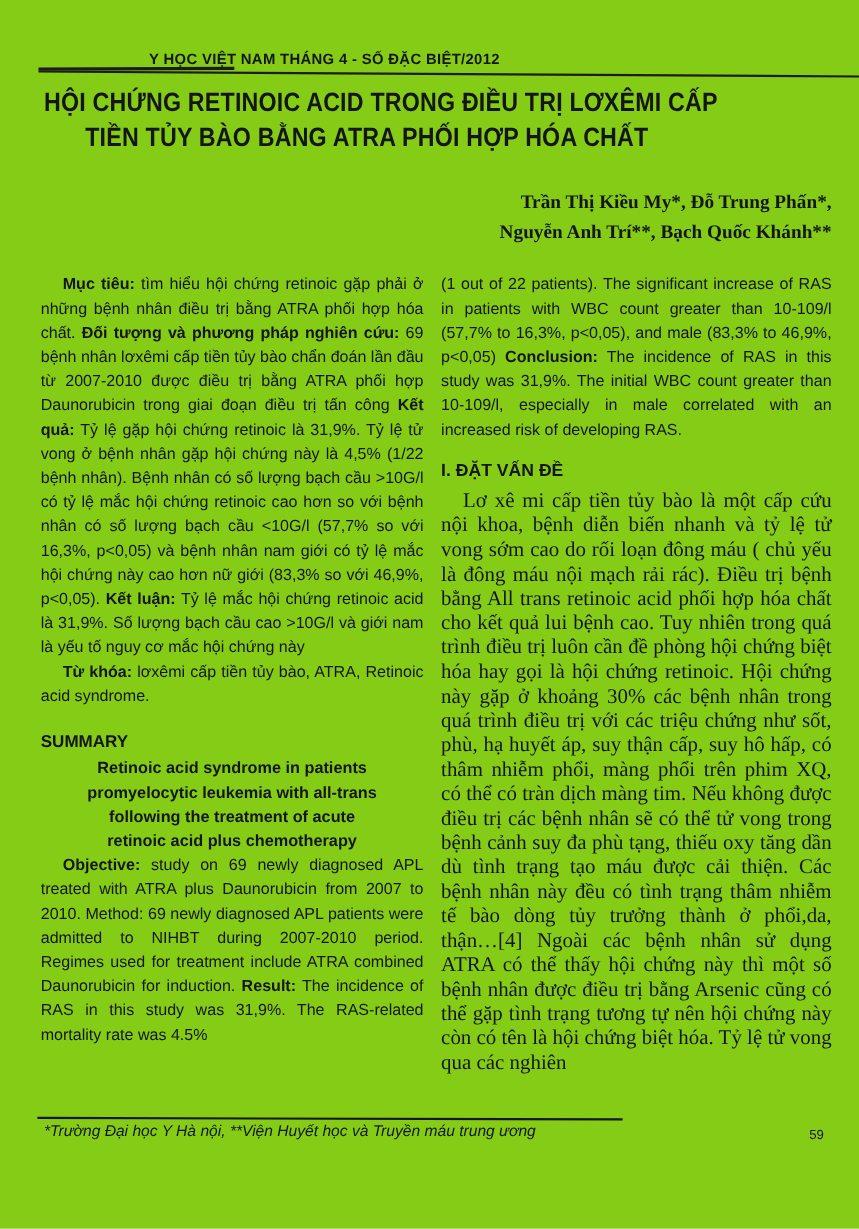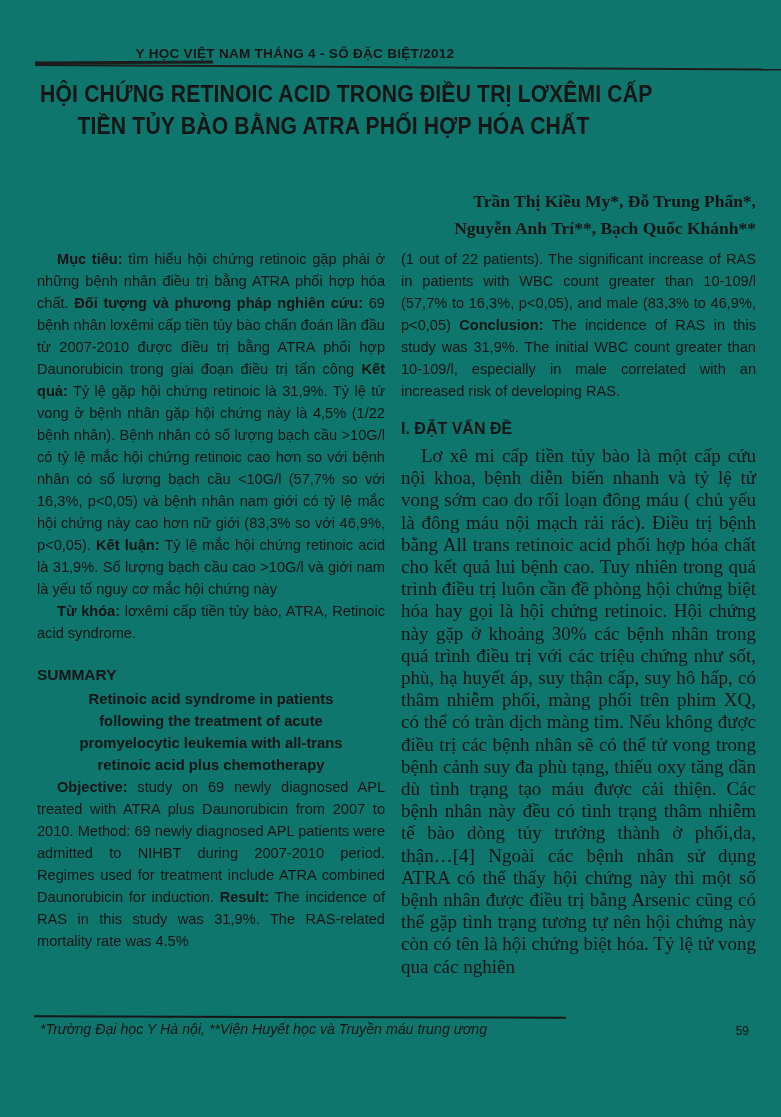--- a/index.html
+++ b/index.html
@@ -1,18 +1,18 @@
 <!DOCTYPE html>
 <html lang="vi"><head>
 <meta charset="utf-8">
 <style>
   html,body { margin:0; padding:0; background:#e8e8e8; }
   .page {
     position:relative; width:781px; height:1117px; margin:0 auto;
-    background:#0f766e; color:#151515; overflow:hidden;
+    background:#84cc16; color:#151515; overflow:hidden;
     font-family:"Liberation Sans", sans-serif;
   }
   
   .jheader {
     position:absolute; top:46px; left:0; width:590px;
     text-align:center; font-weight:bold; font-size:13.5px; letter-spacing:0.3px;
   }
   .rule-main {
     position:absolute; top:64px; left:35px; width:746px; height:0;
     border-top:2px solid #1c1c1c; transform:rotate(0.35deg); transform-origin:left center;
@@ -20,21 +20,21 @@
   .rule-left {
     position:absolute; top:61px; left:35px; width:178px; height:0;
     border-top:3px solid #1c1c1c; transform:rotate(-0.25deg);
   }
   .title { position:absolute; top:78px; left:0; width:667px; margin:0; text-align:center; }
   .tline {
     display:block; font-size:24px; font-weight:bold; line-height:32px;
     transform:scaleX(0.88); transform-origin:center; white-space:nowrap; letter-spacing:0.2px;
   }
   .authors {
-    position:absolute; top:188px; right:25px; text-align:right;
+    position:absolute; top:170px; right:25px; text-align:right;
     font-family:"Liberation Serif", serif; font-weight:bold; font-size:17.5px; line-height:27px;
   }
   
   .columns { position:absolute; top:248px; left:37px; width:719px; display:flex; gap:16px; }
   .col { text-align:justify; }
   .col-left  { width:348px; font-size:14.6px; line-height:22px; }
   .col-right { width:355px; font-size:14.6px; line-height:22px; }
   .col h2 { font-size:15.5px; margin:0 0 2px 0; font-family:"Liberation Sans", sans-serif; }
   .col p { margin:0; }
   .ind { text-indent:20px; }
@@ -74,22 +74,22 @@
 
   <div class="columns">
 
     <div class="col col-left">
       <p class="ind"><b>Mục tiêu:</b><span> tìm hiểu hội chứng retinoic gặp phải ở những bệnh nhân điều trị bằng ATRA phối hợp hóa chất. </span><b>Đối tượng và phương pháp nghiên cứu:</b><span> 69 bệnh nhân lơxêmi cấp tiền tủy bào chẩn đoán lần đầu từ 2007-2010 được điều trị bằng ATRA phối hợp Daunorubicin trong giai đoạn điều trị tấn công </span><b>Kết quả:</b><span> Tỷ lệ gặp hội chứng retinoic là 31,9%. Tỷ lệ tử vong ở bệnh nhân gặp hội chứng này là 4,5% (1/22 bệnh nhân). Bệnh nhân có số lượng bạch cầu &gt;10G/l có tỷ lệ mắc hội chứng retinoic cao hơn so với bệnh nhân có số lượng bạch cầu &lt;10G/l (57,7% so với 16,3%, p&lt;0,05) và bệnh nhân nam giới có tỷ lệ mắc hội chứng này cao hơn nữ giới (83,3% so với 46,9%, p&lt;0,05). </span><b>Kết luận:</b><span> Tỷ lệ mắc hội chứng retinoic acid là 31,9%. Số lượng bạch cầu cao &gt;10G/l và giới nam là yếu tố nguy cơ mắc hội chứng này</span></p>
       <p class="ind"><b>Từ khóa:</b><span> lơxêmi cấp tiền tủy bào, ATRA, Retinoic acid syndrome.</span></p>
 
       <h2 class="mt">SUMMARY</h2>
       <div class="subtitle">
         <div>Retinoic acid syndrome in patients</div>
+        <div>promyelocytic leukemia with all-trans</div>
         <div>following the treatment of acute</div>
-        <div>promyelocytic leukemia with all-trans</div>
         <div>retinoic acid plus chemotherapy</div>
       </div>
       <p class="ind"><b>Objective:</b><span> study on 69 newly diagnosed APL treated with ATRA plus Daunorubicin from 2007 to 2010. Method: 69 newly diagnosed APL patients were admitted to NIHBT during 2007-2010 period. Regimes used for treatment include ATRA combined Daunorubicin for induction. </span><b>Result:</b><span> The incidence of RAS in this study was 31,9%. The RAS-related mortality rate was 4.5%</span></p>
     </div>
 
     <div class="col col-right">
       <p><span>(1 out of 22 patients). The significant increase of RAS in patients with WBC count greater than 10-109/l (57,7% to 16,3%, p&lt;0,05), and male (83,3% to 46,9%, p&lt;0,05) </span><b>Conclusion:</b><span> The incidence of RAS in this study was 31,9%. The initial WBC count greater than 10-109/l, especially in male correlated with an increased risk of developing RAS.</span></p>
 
       <h2 class="h-intro">I. ĐẶT VẤN ĐỀ</h2>
       <p class="ind serif">Lơ xê mi cấp tiền tủy bào là một cấp cứu nội khoa, bệnh diễn biến nhanh và tỷ lệ tử vong sớm cao do rối loạn đông máu ( chủ yếu là đông máu nội mạch rải rác). Điều trị bệnh bằng All trans retinoic acid phối hợp hóa chất cho kết quả lui bệnh cao. Tuy nhiên trong quá trình điều trị luôn cần đề phòng hội chứng biệt hóa hay gọi là hội chứng retinoic. Hội chứng này gặp ở khoảng 30% các bệnh nhân trong quá trình điều trị với các triệu chứng như sốt, phù, hạ huyết áp, suy thận cấp, suy hô hấp, có thâm nhiễm phổi, màng phổi trên phim XQ, có thể có tràn dịch màng tim. Nếu không được điều trị các bệnh nhân sẽ có thể tử vong trong bệnh cảnh suy đa phù tạng, thiếu oxy tăng dần dù tình trạng tạo máu được cải thiện. Các bệnh nhân này đều có tình trạng thâm nhiễm tế bào dòng tủy trưởng thành ở phổi,da, thận…[4] Ngoài các bệnh nhân sử dụng ATRA có thể thấy hội chứng này thì một số bệnh nhân được điều trị bằng Arsenic cũng có thể gặp tình trạng tương tự nên hội chứng này còn có tên là hội chứng biệt hóa. Tỷ lệ tử vong qua các nghiên</p>

